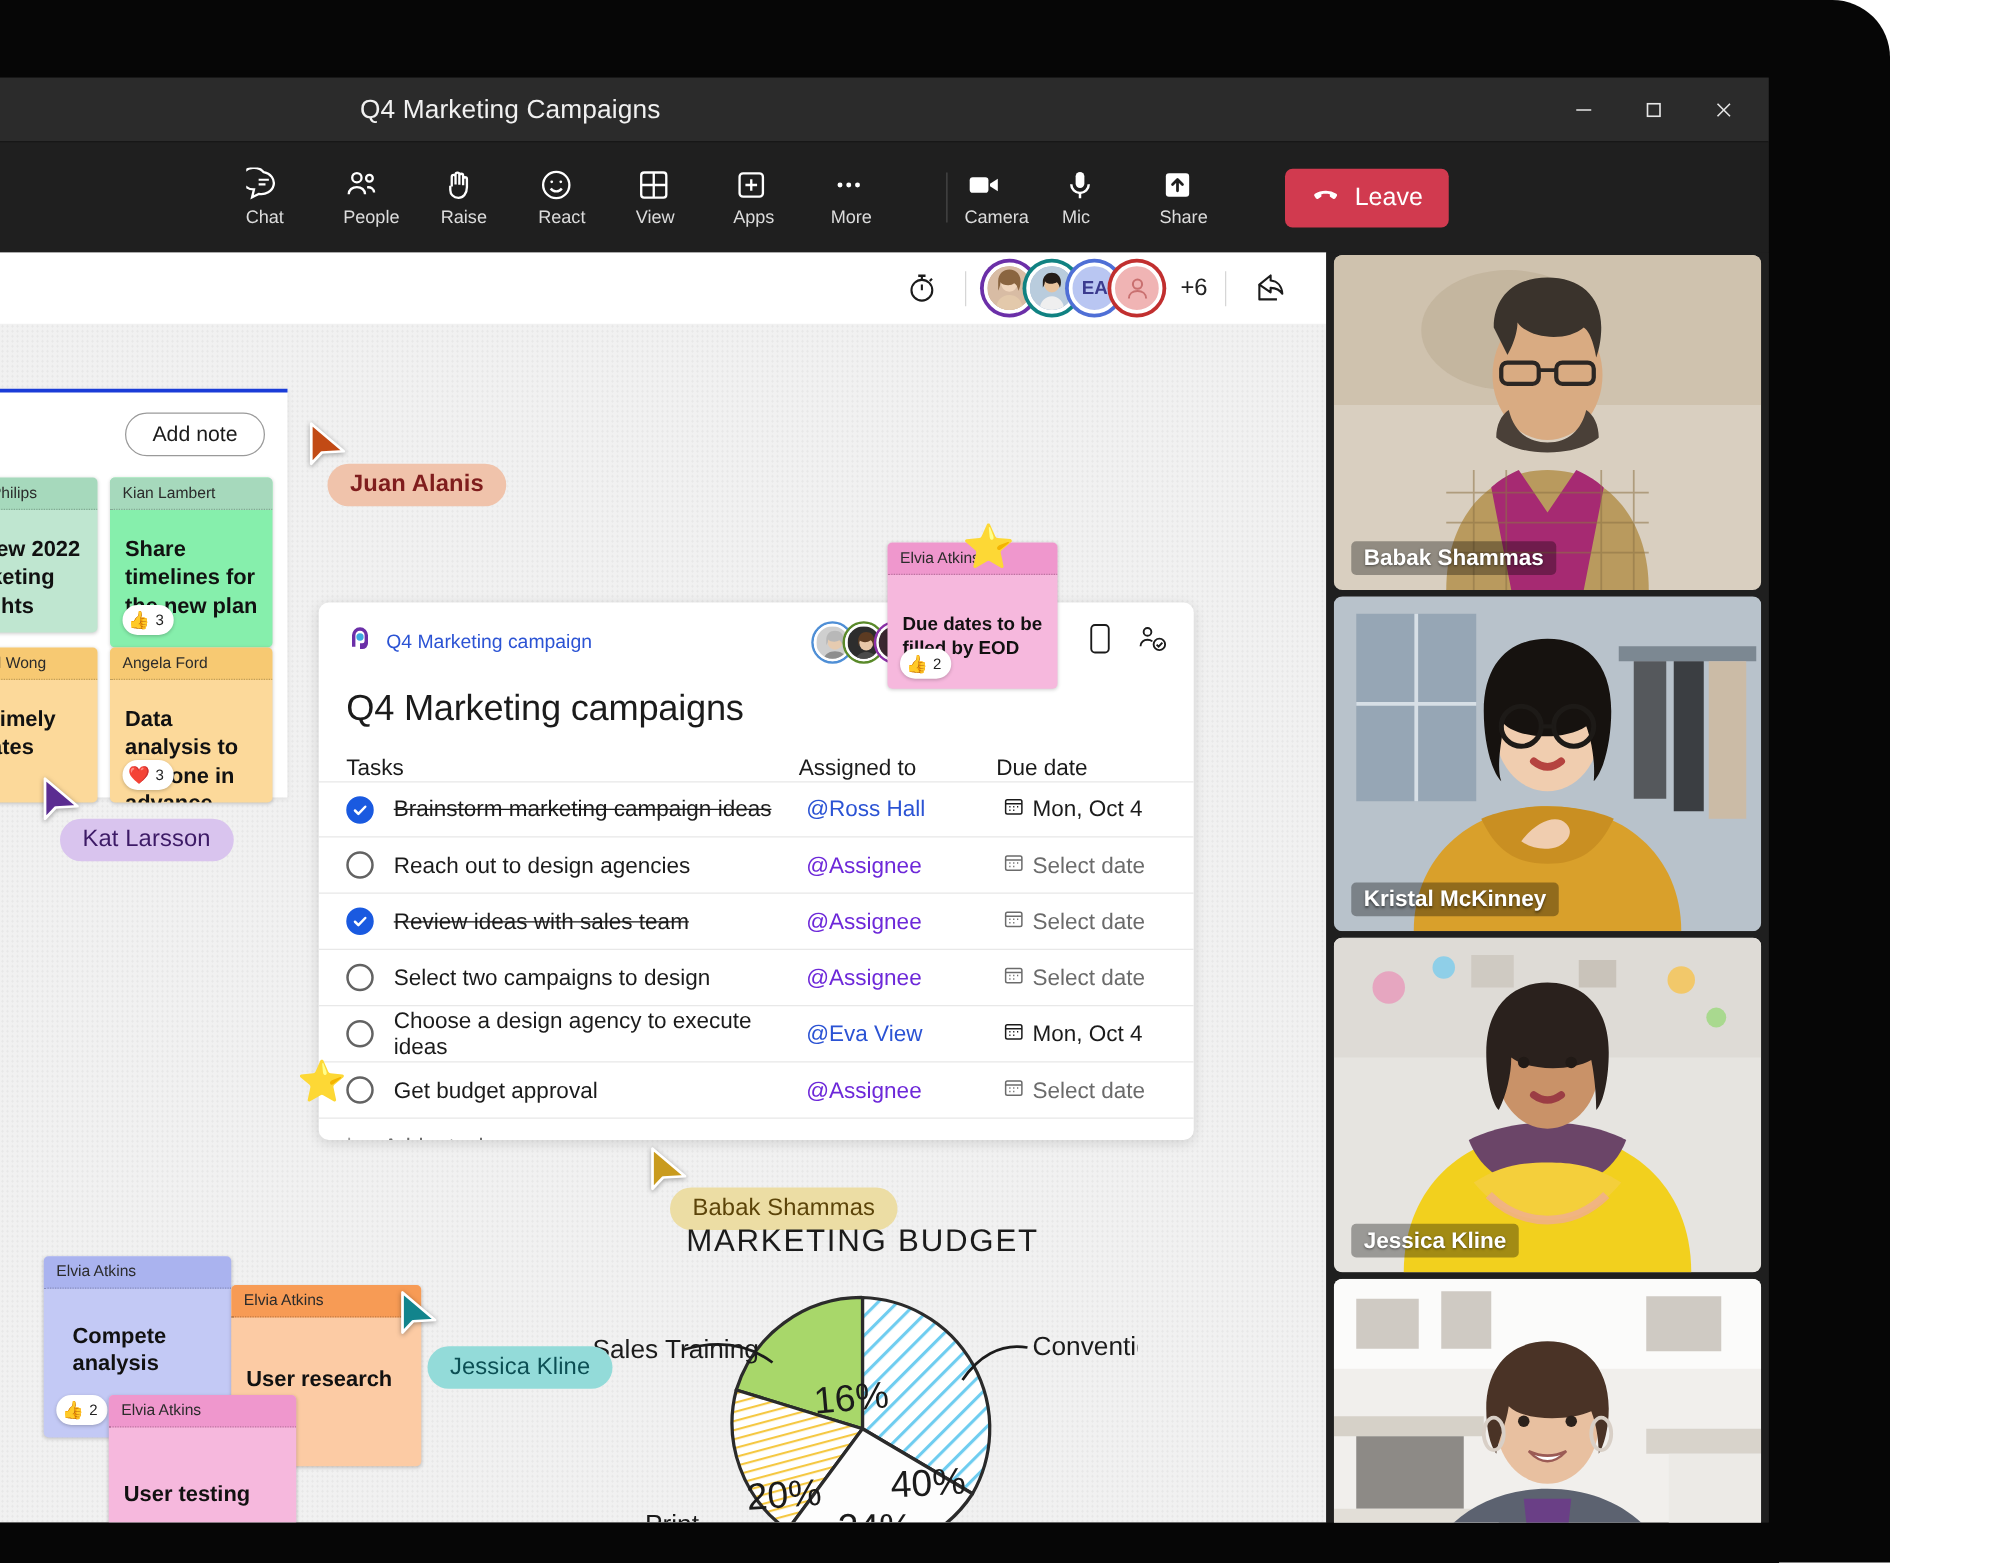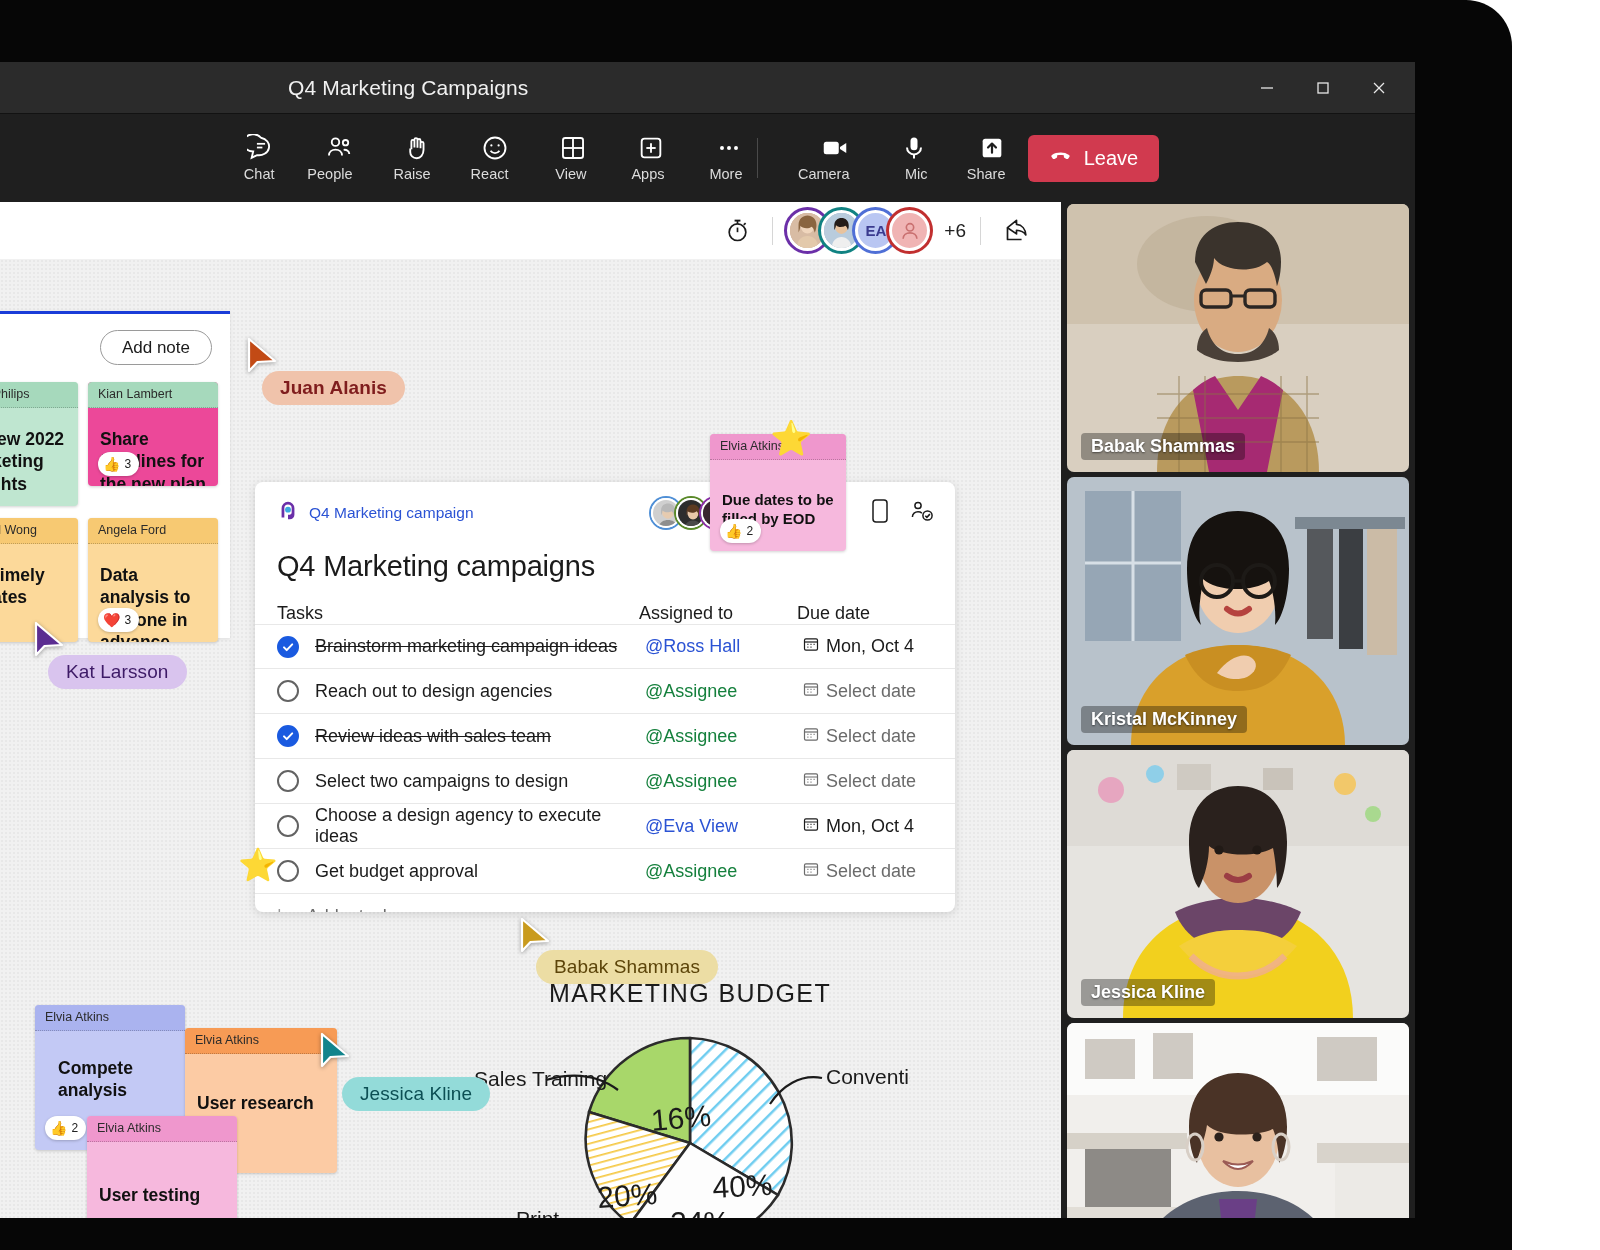--- a/index.html
+++ b/index.html
@@ -58,21 +58,21 @@
   
   #meeting-toolbar {
     position: relative;
     height: 88px;
     background: #1f1f1f;
     display: flex; align-items: center; justify-content: center;
     gap: 0px;
   }
   .tb-item {
     width: 78px; height: 72px;
-    display: flex; flex-direction: column; align-items: flex-end; justify-content: center;
+    display: flex; flex-direction: column; align-items: flex-start; justify-content: center;
     gap: 4px; cursor: pointer; border-radius: 6px;
   }
   .tb-item .tb-ico { height: 28px; display:flex; align-items:center; justify-content:center; color:#fff; }
   .tb-item .tb-lbl { color: #dcdcdc; font-size: 14.5px; }
   .tb-sep {
     width: 1px; height: 40px; background: #4a4a4a; margin: 0 14px;
   }
   #leave-button {
     margin-left: 22px;
     height: 47px; min-width: 131px;
@@ -202,21 +202,21 @@
   }
   .tc-row:first-of-type { border-top: 1px solid #e8e8e8; }
   .tc-check {
     width:22px; height:22px; border-radius:50%;
     border:2px solid #636363; margin-right: 16px; flex:none;
     display:flex; align-items:center; justify-content:center;
   }
   .tc-check.done { background:#1a5ae0; border-color:#1a5ae0; color:#fff; }
   .tc-task { width: 330px; }
   .tc-task.done { text-decoration: line-through; }
-  .tc-assignee { width: 158px; color:#15803d; }
+  .tc-assignee { width: 158px; color:#6d28d9; }
   .tc-assignee.link { color:#2b53d4; }
   .tc-due { display:flex; align-items:flex-end; gap:7px; color:#6b6b6b;}
   .tc-due.filled { color:#1b1b1b; }
   #tc-addtask { display:flex; align-items:center; height:45px; padding-left: 22px; color:#6b6b6b; font-size:18px;}
 
   
   #budget-chart { position:absolute; left: 530px; top: 720px; width: 440px; height: 260px; }
   #budget-title { text-align:center; font-size: 25px; letter-spacing: 1.4px; color:#1b1b1b; }
 
   
@@ -448,21 +448,21 @@
         <div id="notes-panel">
           <div id="add-note-button">
             <span>Add note</span>
           </div>
 
           <div class="sticky" style="left:148px;top:68px;width:130px;height:124px;background:#bfe6d0;">
             <div class="st-head" style="background:#a6d9bc;">Daisy Philips</div>
             <div class="st-body">Review 2022 marketing insights</div>
           </div>
 
-          <div class="sticky" style="left:288px;top:68px;width:130px;height:104px;background:#ec4899;">
+          <div class="sticky" style="left:288px;top:68px;width:130px;height:136px;background:#86efac;">
             <div class="st-head" style="background:#a6d9bc;">Kian Lambert</div>
             <div class="st-body">Share timelines for the new plan</div>
             <div class="reaction">
               <span class="emo">👍</span>
               <span>3</span>
             </div>
           </div>
 
           <div class="sticky" style="left:148px;top:204px;width:130px;height:124px;background:#fcd99a;">
             <div class="st-head" style="background:#f7c972;">Michael Wong</div>

